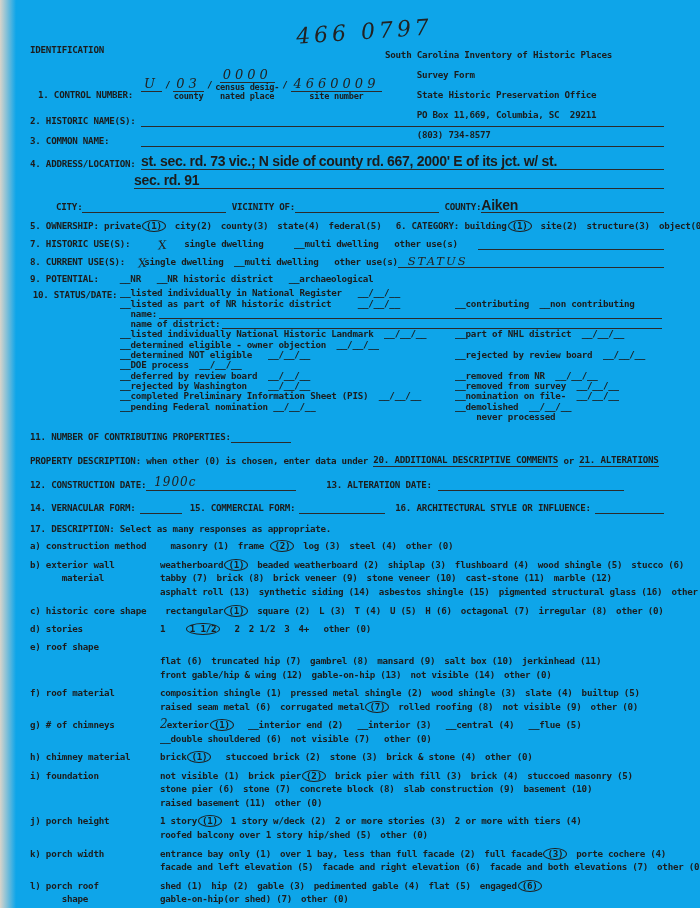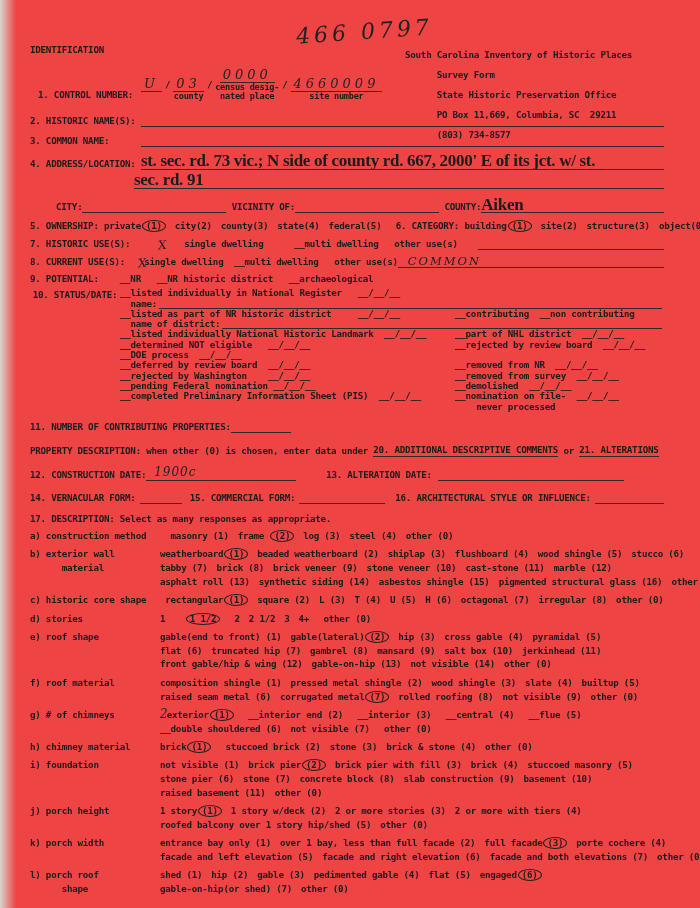--- a/index.html
+++ b/index.html
@@ -1,18 +1,18 @@
 <!DOCTYPE html>
 <html><head>
 <meta charset="utf-8">
 <style>
   html,body{margin:0;padding:0;background:#e7e4de;}
   .page{
     position:relative;width:700px;height:908px;margin:0 auto;overflow:hidden;
-    background:#ef4444;color:#1c1c1c;
+    background:#0ea5e9;color:#1c1c1c;
     font-family:"DejaVu Sans Mono",monospace;font-weight:bold;
     font-size:9.2px;letter-spacing:-0.25px;line-height:12px;
     box-sizing:border-box;padding:34px 28px 0 30px;
   }
   .page::before{content:"";position:absolute;left:0;top:0;bottom:0;width:16px;
     background:linear-gradient(90deg,#d8d4cb,rgba(250,248,243,0));pointer-events:none;}
   .t,.lbl{white-space:pre;}
   .lbl{font-weight:bold;}
   .row{display:flex;align-items:flex-end;width:634px;margin-bottom:7px;min-height:12px;}
   .fill{flex:1;border-bottom:1.2px solid #2b2b2b;height:12px;}
@@ -23,29 +23,29 @@
   .xmark{font-size:12px;margin:0 -2px -1px 2px;display:inline-block;transform:rotate(-6deg);}
   .hv{font-size:11.5px;margin:0 0 -1px 10px;letter-spacing:2px;}
   .hdate{font-size:12px;margin:0 8px -2px 8px;letter-spacing:1px;}
   .circ{display:inline-block;border:1.4px solid #1f1f1f;border-radius:50%;padding:0 3px;margin:-2px 0 -2px 1px;line-height:10px;white-space:pre;}
   .opt{white-space:pre;margin-right:9px;}
   .optwrap{white-space:nowrap;}
   .opt .hand{font-size:12px;display:inline-block;margin:0 -1px -2px 0;}
   
   .top{position:relative;height:80px;}
   .ident{position:absolute;left:0;top:10px;}
-  .agency{position:absolute;left:375px;top:16px;line-height:10px;white-space:pre;}
+  .agency{position:absolute;left:355px;top:16px;line-height:10px;white-space:pre;}
   .ctl{position:absolute;left:8px;top:34px;display:flex;align-items:flex-end;}
   .ctl-cols{display:flex;align-items:flex-end;margin-left:6px;}
   .ctl-col{display:inline-flex;flex-direction:column;align-items:center;margin:0 2px;}
   .ctl-hand{font-size:13px;letter-spacing:4px;border-bottom:1.2px solid #2b2b2b;padding:0 3px;line-height:14px;}
   .ctl-sub{font-size:8.6px;line-height:9px;text-align:center;white-space:pre;}
   .slash{margin:0 1px 10px 1px;}
   
-  .typed{font-family:Liberation Serif, serif;font-weight:bold;font-size:17px;letter-spacing:-0.3px;line-height:14px;white-space:pre;}
+  .typed{font-family:Liberation Sans, sans-serif;font-weight:bold;font-size:14px;letter-spacing:-0.3px;line-height:14px;white-space:pre;}
   
   .status{display:flex;width:634px;margin-bottom:7px;}
   .status .lbl{width:90px;flex:none;text-align:center;}
   .slines{flex:1;display:flex;flex-direction:column;}
   .sline{position:relative;display:flex;align-items:flex-end;height:10.3px;}
   .sfill{flex:1;border-bottom:1.1px solid #2b2b2b;margin:0 2px 1px 2px;}
   .sr{position:absolute;left:335px;bottom:0;white-space:pre;}
   
   .useg{border-bottom:1.2px solid #2b2b2b;}
   .drow{display:flex;line-height:13.8px;width:642px;}
@@ -134,72 +134,75 @@
     <span class="t">single dwelling</span>
     <span class="t">  __multi dwelling   other use(s)</span>
     <span class="fill"></span>
   </div>
 
   <div class="row" style="margin-bottom:5px;">
     <span class="lbl">8. CURRENT USE(S):  </span>
     <span class="hand xmark">X</span>
     <span class="t">single dwelling</span>
     <span class="t">  __multi dwelling   other use(s)</span>
-    <span class="fill"><span class="hand hv">COMMON</span></span>
+    <span class="fill"><span class="hand hv">STATUS</span></span>
   </div>
 
   <div class="row" style="margin-bottom:4px;">
     <span class="lbl">9. POTENTIAL:    </span>
     <span class="t">__NR   __NR historic district   __archaeological</span>
   </div>
 
   <div class="status">
     <span class="lbl">10. STATUS/DATE:</span>
     <div class="slines" id="status-lines">
         <div class="sline">
           <span class="t">__listed individually in National Register   __/__/__</span>
         </div>
         <div class="sline">
+          <span class="t">__listed as part of NR historic district     __/__/__</span>
+          <span class="sr t">__contributing  __non contributing</span>
+        </div>
+        <div class="sline">
           <span class="t">  name:</span>
           <span class="sfill"></span>
         </div>
         <div class="sline">
-          <span class="t">__listed as part of NR historic district     __/__/__</span>
-          <span class="sr t">__contributing  __non contributing</span>
-        </div>
-        <div class="sline">
           <span class="t">  name of district:</span>
           <span class="sfill"></span>
         </div>
         <div class="sline">
           <span class="t">__listed individually National Historic Landmark  __/__/__</span>
           <span class="sr t">__part of NHL district  __/__/__</span>
         </div>
         <div class="sline">
+          <span class="t">__determined eligible - owner objection  __/__/__</span>
+        </div>
+        <div class="sline">
           <span class="t">__determined NOT eligible   __/__/__</span>
           <span class="sr t">__rejected by review board  __/__/__</span>
         </div>
         <div class="sline">
           <span class="t">__DOE process  __/__/__</span>
         </div>
         <div class="sline">
           <span class="t">__deferred by review board  __/__/__</span>
           <span class="sr t">__removed from NR  __/__/__</span>
         </div>
         <div class="sline">
           <span class="t">__rejected by Washington    __/__/__</span>
           <span class="sr t">__removed from survey  __/__/__</span>
         </div>
         <div class="sline">
+          <span class="t">__completed Preliminary Information Sheet (PIS)  __/__/__</span>
+          <span class="sr t">__nomination on file-  __/__/__</span>
+        </div>
+        <div class="sline">
           <span class="t">__pending Federal nomination __/__/__</span>
           <span class="sr t">__demolished  __/__/__</span>
-        </div>
-        <div class="sline">
-          <span class="t">__completed Preliminary Information Sheet (PIS)  __/__/__</span>
-          <span class="sr t">__nomination on file-  __/__/__</span>
         </div>
         <div class="sline">
           <span class="t"></span>
           <span class="sr t">    never processed</span>
         </div>
       </div>
   </div>
 
   <div class="row" style="margin-bottom:11px;">
     <span class="lbl">11. NUMBER OF CONTRIBUTING PROPERTIES:</span>
@@ -254,21 +257,20 @@
       <div class="drow g">
         <span class="dlabel">c) historic core shape</span>
         <div class="dopts"><span class="opt"><span class="t"> rectangular</span><span class="circ">(1)</span></span><span class="opt"><span class="t">square (2)</span></span><span class="opt"><span class="t">L (3)</span></span><span class="opt"><span class="t">T (4)</span></span><span class="opt"><span class="t">U (5)</span></span><span class="opt"><span class="t">H (6)</span></span><span class="opt"><span class="t">octagonal (7)</span></span><span class="opt"><span class="t">irregular (8)</span></span><span class="opt"><span class="t">other (0)</span></span></div>
       </div>
       <div class="drow g">
         <span class="dlabel">d) stories</span>
         <div class="dopts"><span class="opt"><span class="t">1  </span></span><span class="opt"><span class="circ">1 1/2</span></span><span class="opt"><span class="t"> 2</span></span><span class="opt"><span class="t">2 1/2</span></span><span class="opt"><span class="t">3</span></span><span class="opt"><span class="t">4+</span></span><span class="opt"><span class="t"> other (0)</span></span></div>
       </div>
       <div class="drow g">
         <span class="dlabel">e) roof shape</span>
-        <div class="dopts"><span class="opt"><span class="t">gable(end to front) (1)</span></span><span class="opt"><span class="t">gable(lateral)</span><span class="circ">(2)</span></span><span class="opt"><span class="t">hip (3)</span></span><span class="opt"><span class="t">cross gable (4)</span></span><span class="opt"><span class="t">pyramidal (5)</span></span></div>
       </div>
       <div class="drow">
         <span class="dlabel"></span>
         <div class="dopts"><span class="opt"><span class="t">flat (6)</span></span><span class="opt"><span class="t">truncated hip (7)</span></span><span class="opt"><span class="t">gambrel (8)</span></span><span class="opt"><span class="t">mansard (9)</span></span><span class="opt"><span class="t">salt box (10)</span></span><span class="opt"><span class="t">jerkinhead (11)</span></span></div>
       </div>
       <div class="drow">
         <span class="dlabel"></span>
         <div class="dopts"><span class="opt"><span class="t">front gable/hip &amp; wing (12)</span></span><span class="opt"><span class="t">gable-on-hip (13)</span></span><span class="opt"><span class="t">not visible (14)</span></span><span class="opt"><span class="t">other (0)</span></span></div>
       </div>
       <div class="drow g">

